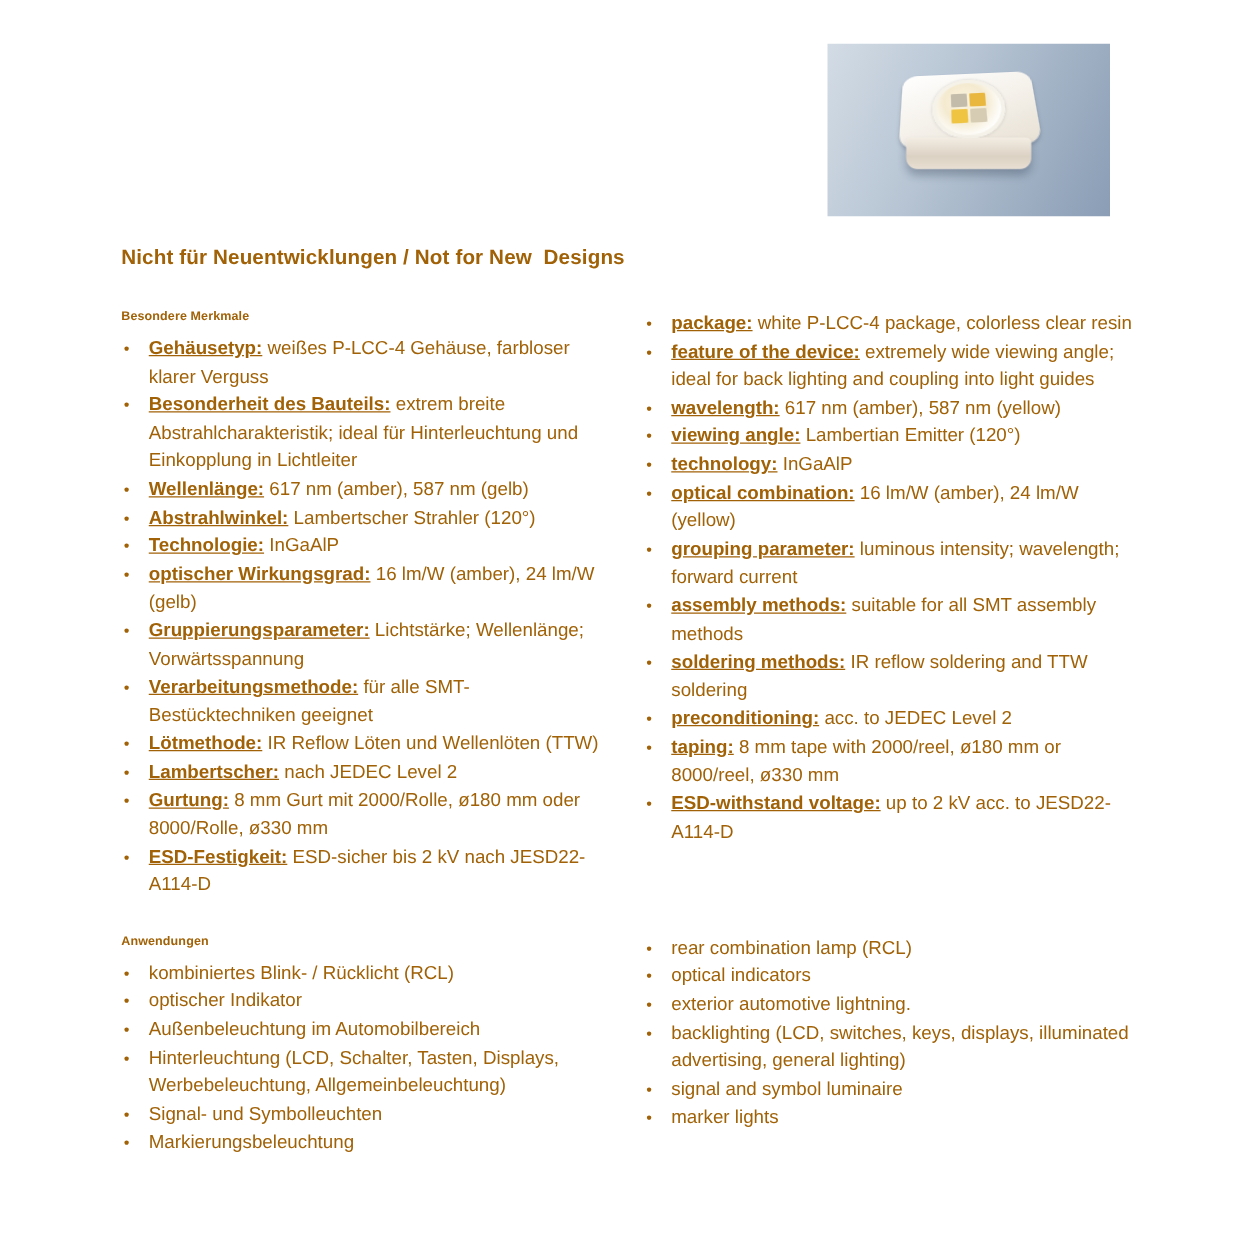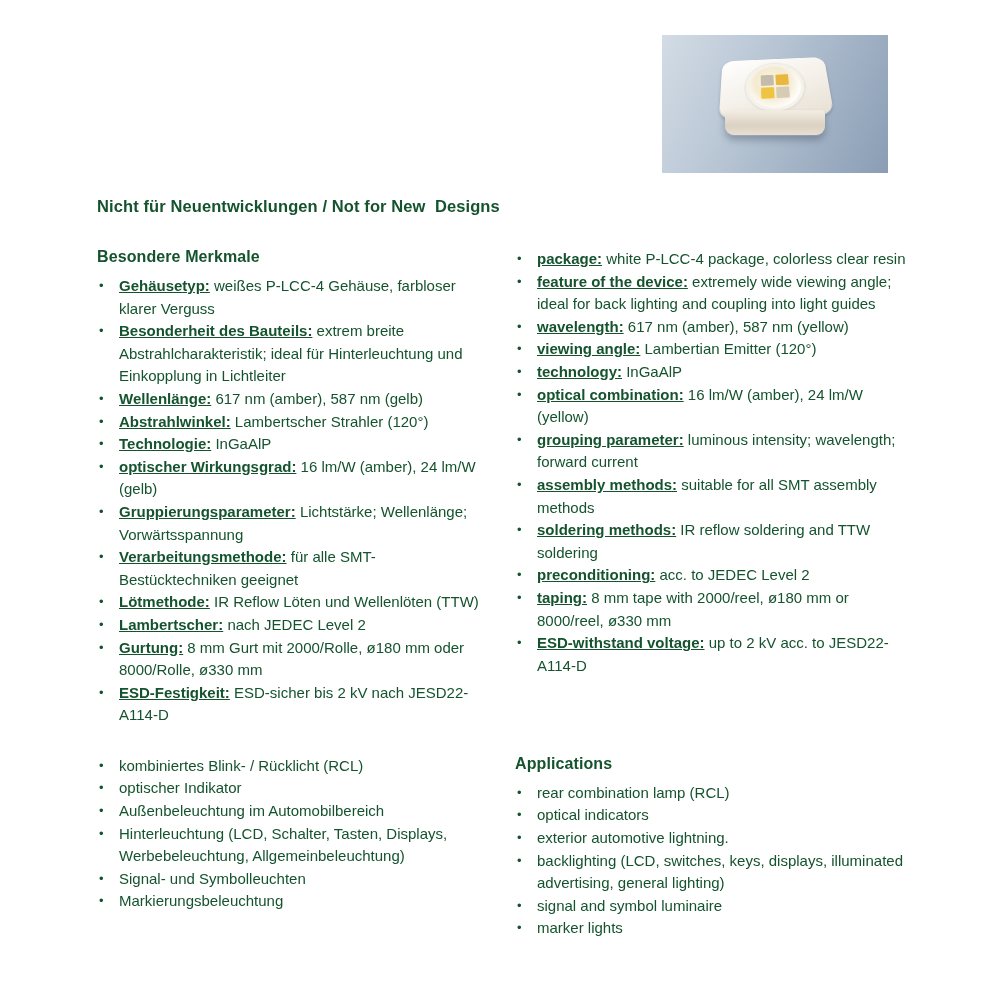--- a/index.html
+++ b/index.html
@@ -3,21 +3,21 @@
 <meta charset="utf-8">
 <style>
   * { box-sizing: border-box; margin: 0; padding: 0; }
   html, body { background: #ffffff; }
   .page {
     position: relative;
     width: 1001px;
     height: 1001px;
     background: #ffffff;
     font-family: "Liberation Sans", "DejaVu Sans", sans-serif;
-    color: #14532d;
+    color: #a16207;
     overflow: hidden;
   }
 
   
   .product-photo {
     position: absolute;
     left: 662px;
     top: 35px;
     width: 226px;
     height: 138px;
@@ -96,21 +96,21 @@
   .content {
     position: absolute;
     left: 97px;
     top: 248px;
     width: 812px;
     display: grid;
     grid-template-columns: 418px 394px;
   }
   .section.col-de { padding-right: 22px; }
   .section h2 {
-    font-size: 16px;
+    font-size: 10px;
     font-weight: bold;
     margin: 0 0 9px 0;
     letter-spacing: 0.1px;
   }
   .apps-section { margin-top: 28px; }
 
   ul.bullet-list { list-style: none; }
   li.bullet-item {
     display: flex;
     font-size: 15px;
@@ -275,20 +275,21 @@
           </li>
 
           <li class="bullet-item">
             <span class="bullet">•</span>
             <span class="item-text"><b>ESD-withstand voltage:</b> <span>up to 2 kV acc. to JESD22-A114-D</span></span>
           </li>
         </ul>
     </section>
 
     <section class="section col-de apps-section">
+      <h2>Anwendungen</h2>
       <ul class="bullet-list">
 
           <li class="bullet-item">
             <span class="bullet">•</span>
             <span class="item-text"> <span>kombiniertes Blink- / Rücklicht (RCL)</span></span>
           </li>
 
           <li class="bullet-item">
             <span class="bullet">•</span>
             <span class="item-text"> <span>optischer Indikator</span></span>
@@ -310,21 +311,20 @@
           </li>
 
           <li class="bullet-item">
             <span class="bullet">•</span>
             <span class="item-text"> <span>Markierungsbeleuchtung</span></span>
           </li>
         </ul>
     </section>
 
     <section class="section col-en apps-section">
-      <h2>Applications</h2>
       <ul class="bullet-list">
 
           <li class="bullet-item">
             <span class="bullet">•</span>
             <span class="item-text"> <span>rear combination lamp (RCL)</span></span>
           </li>
 
           <li class="bullet-item">
             <span class="bullet">•</span>
             <span class="item-text"> <span>optical indicators</span></span>

